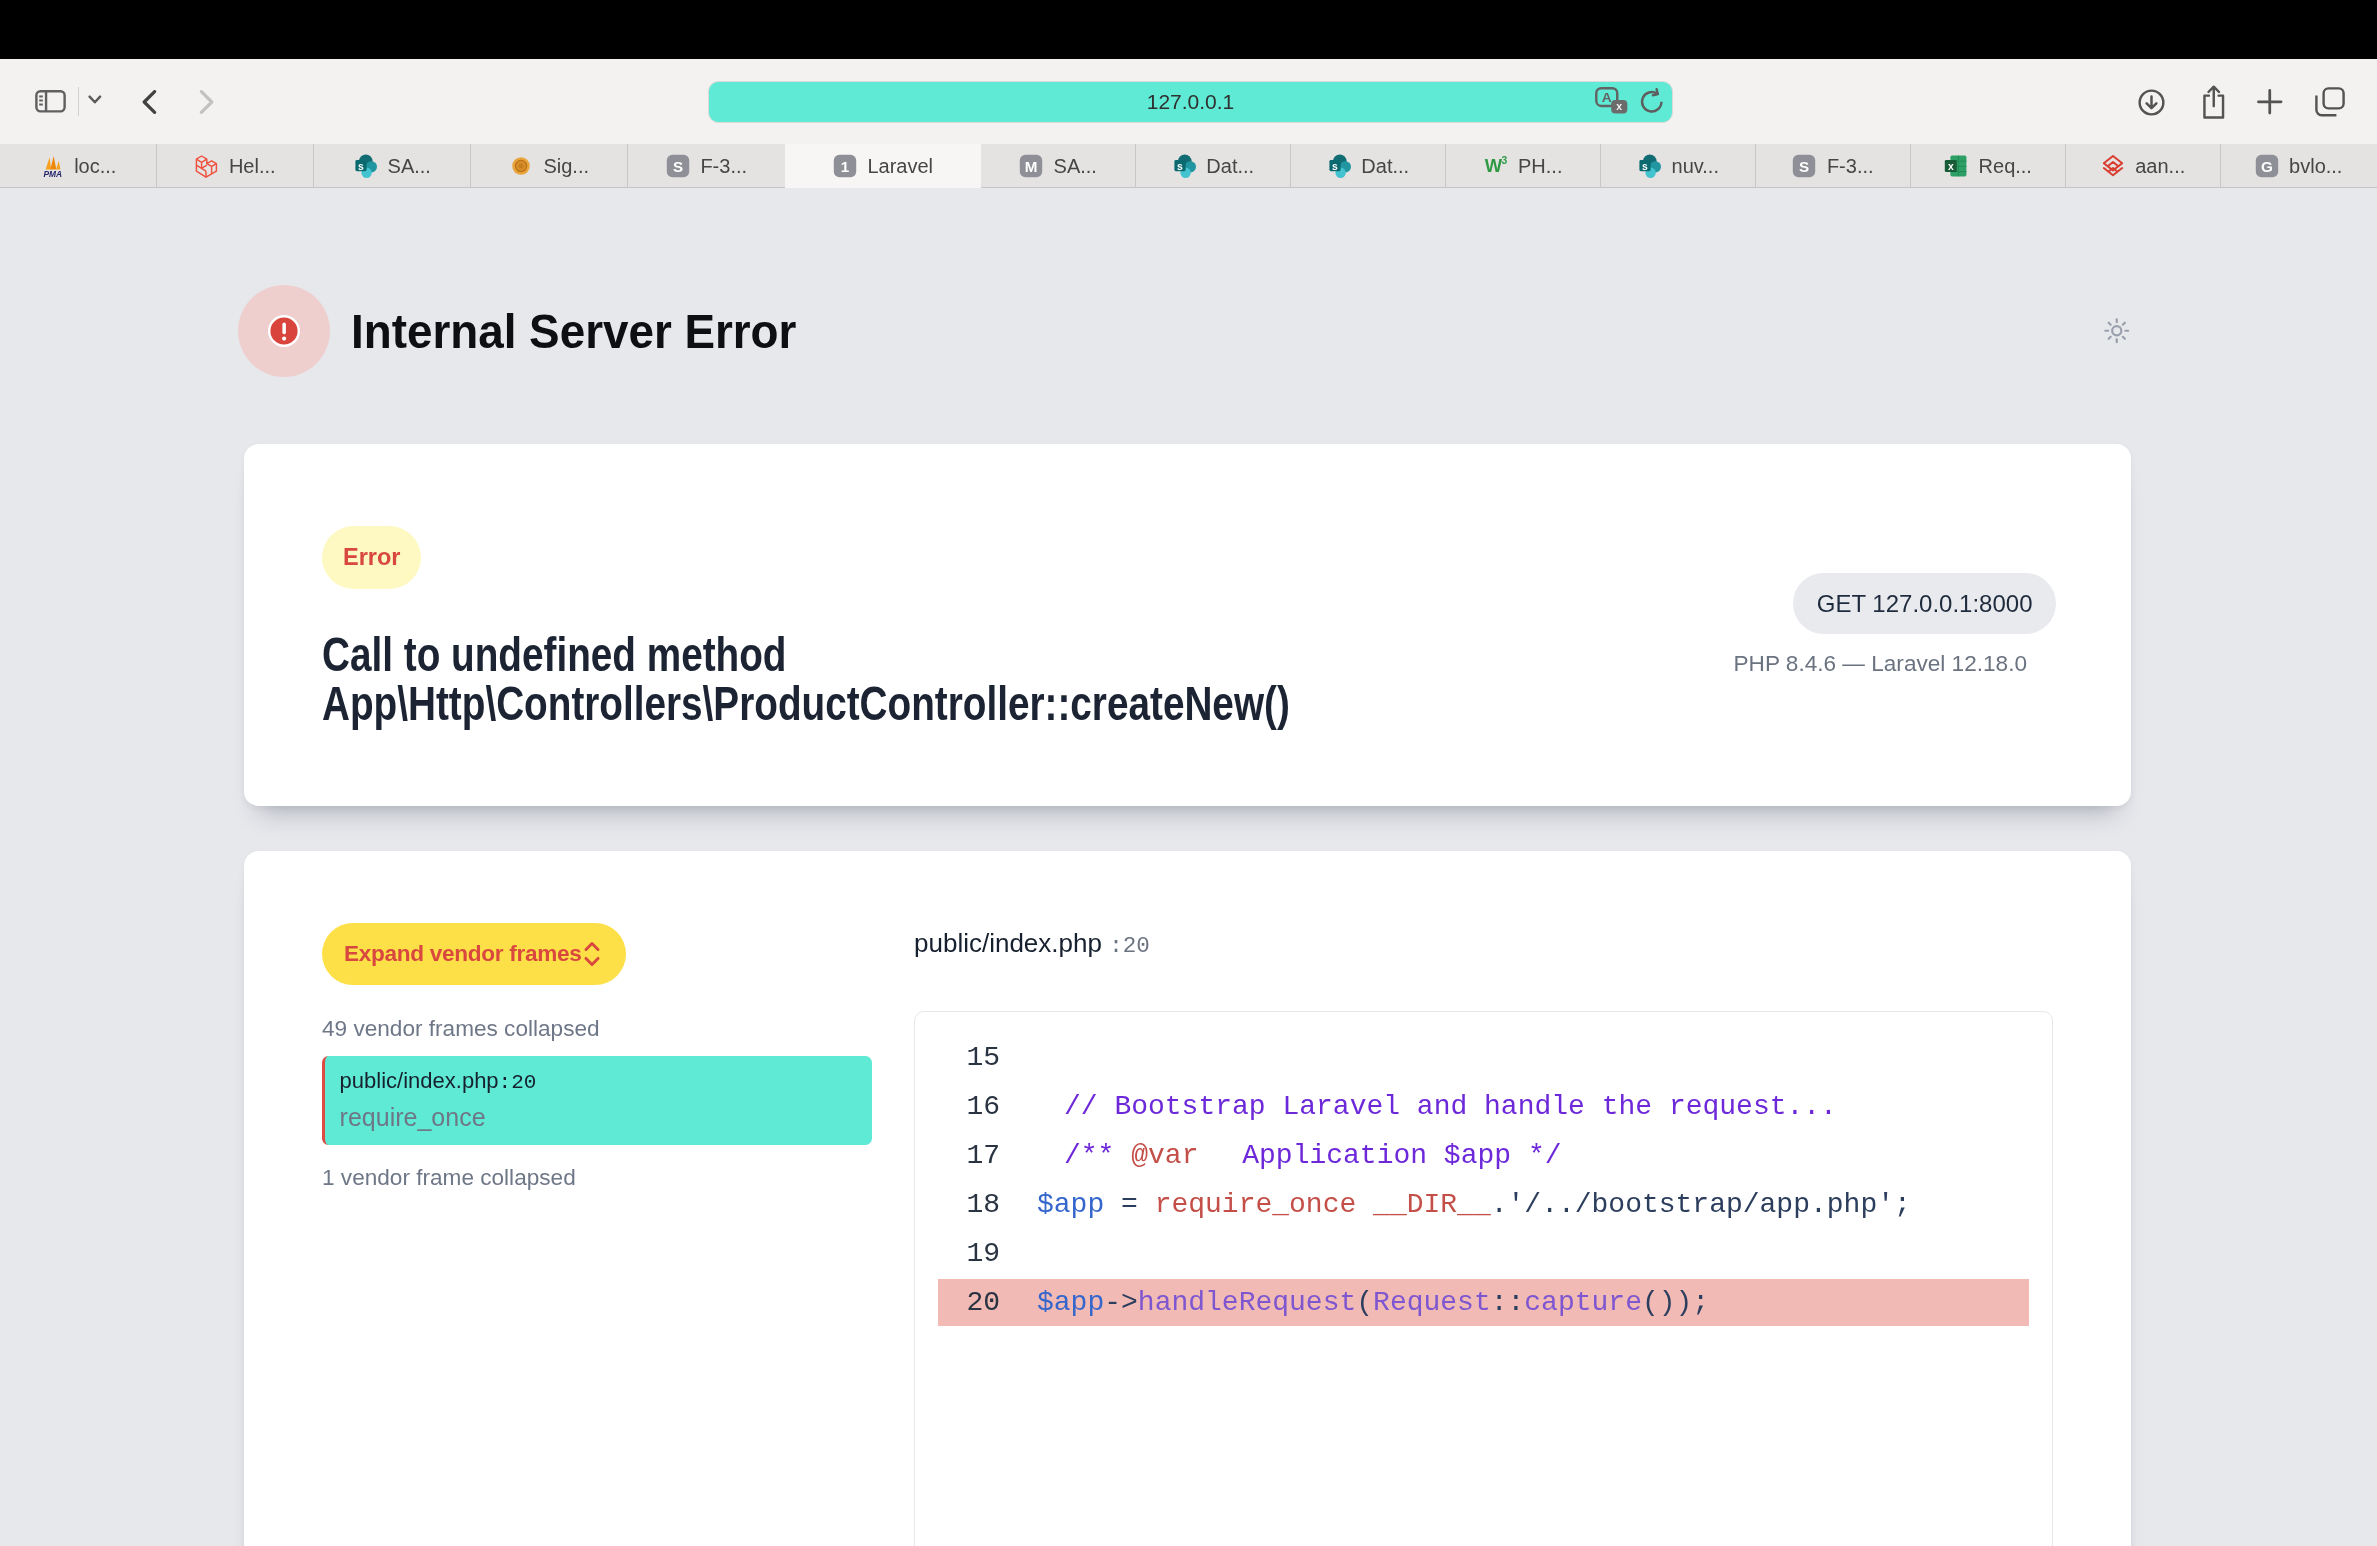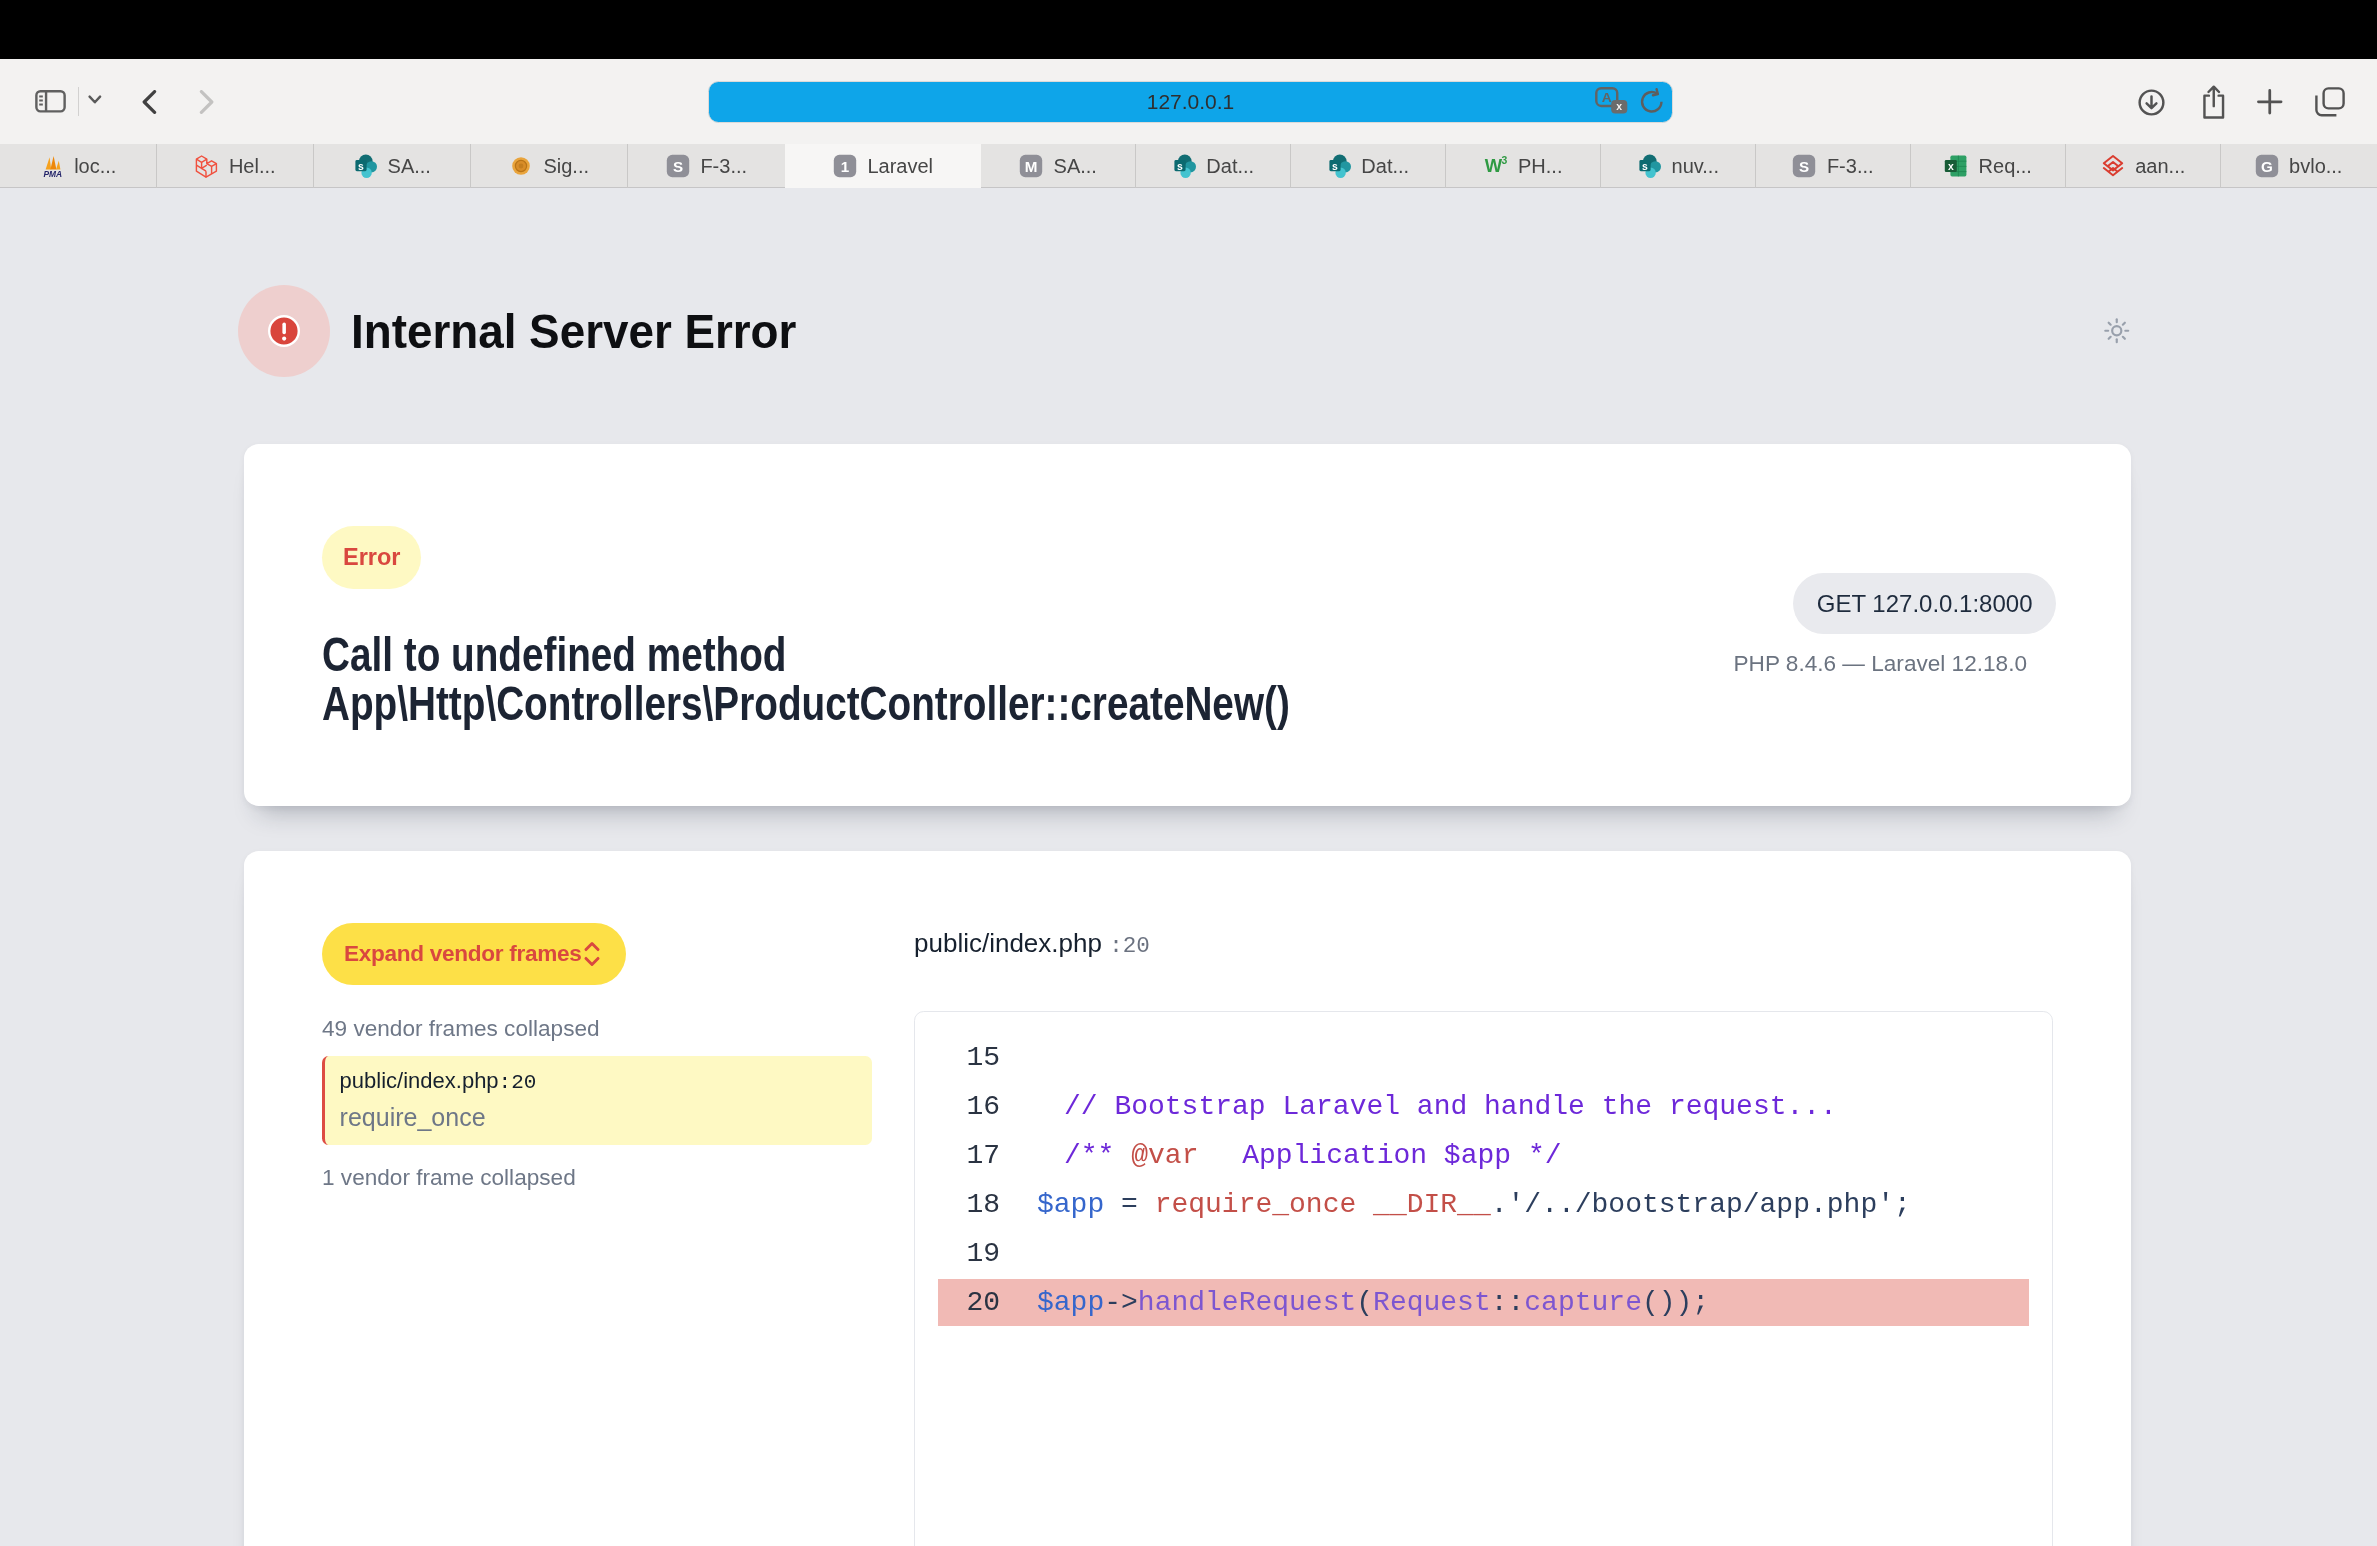--- a/index.html
+++ b/index.html
@@ -8,39 +8,39 @@
 .menubar { position:absolute; left:0; top:0; width:2377px; height:59px; background:#000; }
 .toolbar { position:absolute; left:0; top:59px; width:2377px; height:85px; background:#f3f2f1; }
 .tabbar { position:absolute; left:0; top:144px; width:2377px; height:44px; background:#e4e3e2; border-bottom:0.8px solid #c6c5c6; display:flex; }
 .tab { width:157px; height:44px; display:flex; align-items:center; justify-content:center; font-size:20px; color:#464646; border-right:0.8px solid #c9c8c7; overflow:hidden; white-space:nowrap; flex:0 0 auto; }
 .tab.active ~ .tab { width:155px; }
 .tab.active { width:196px; }
 .tab .fav { width:24px; height:24px; margin-right:10.5px; flex:0 0 auto; }
 .tab.active { background:#f7f6f5; border-right:none; }
 .tab.beforeactive { border-right:none; }
 .tab:last-child { border-right:none; }
-.urlbar { position:absolute; left:708px; top:22px; width:965px; height:42px; background:#0ea5e9; border:0.8px solid #dbdad9; border-radius:10.5px; }
+.urlbar { position:absolute; left:708px; top:22px; width:965px; height:42px; background:#5eead4; border:0.8px solid #dbdad9; border-radius:10.5px; }
 .urltext { position:absolute; left:0; right:0; top:0; height:40px; line-height:40px; text-align:center; font-size:21px; color:#2f2f2f; }
 .page { position:absolute; left:0; top:188px; width:2377px; height:1358px; background:#e7e8ec; overflow:hidden; }
 .hdrico { position:absolute; left:238px; top:97px; width:92px; height:92px; border-radius:50%; background:#eecfce; }
 .hdrico .inner { position:absolute; left:30px; top:30px; width:32px; height:32px; }
 h1 { position:absolute; left:351px; top:118px; font-size:48px; line-height:52px; font-weight:700; color:#0e0f12; transform:scaleX(0.954); transform-origin:left top; }
 .sun { position:absolute; left:2103px; top:129px; width:27.5px; height:27.5px; }
 .card { position:absolute; left:244px; width:1887px; background:#fff; border-radius:14.6px; box-shadow:0 21px 24px -14.6px rgba(30,41,59,.28), 0 2.4px 6.5px rgba(30,41,59,.05); }
 .c1 { top:256px; height:362px; }
 .c2 { top:663px; height:809px; }
 .badge { position:absolute; left:78px; top:82px; height:63px; line-height:63px; padding:0 21px; border-radius:32px; background:#fef9c3; color:#d9483f; font-size:23.5px; font-weight:700; }
 .getpill { position:absolute; right:75px; top:129px; height:61px; line-height:61px; padding:0 23.5px; border-radius:31px; background:#e9eaee; color:#1e2b3d; font-size:24px; }
 .phpver { position:absolute; right:104px; top:207px; font-size:22.6px; line-height:26px; color:#6b7380; }
 .title { position:absolute; left:78px; top:186px; font-size:49px; line-height:49px; font-weight:700; color:#1c2433; transform:scaleX(0.79); transform-origin:left top; white-space:nowrap; }
 .expand { position:absolute; left:78px; top:72px; width:304px; height:62px; border-radius:32px; background:#fde047; display:flex; align-items:center; padding:0 0 0 22px; }
 .expand .t { color:#d9483f; font-size:22.6px; font-weight:700; letter-spacing:-0.3px; white-space:nowrap; }
 .expand svg { margin-left:auto; margin-right:26px; flex:0 0 auto; }
 .gtext { position:absolute; font-size:22.6px; line-height:32px; color:#6e7787; }
-.framebox { position:absolute; left:78px; top:205px; width:550px; height:89px; background:#fef9c3; border-left:3.2px solid #dd4c43; border-radius:6.5px; padding:7.3px 0 0 14.6px; }
+.framebox { position:absolute; left:78px; top:205px; width:550px; height:89px; background:#5eead4; border-left:3.2px solid #dd4c43; border-radius:6.5px; padding:7.3px 0 0 14.6px; }
 .framebox .l1 { font-size:22px; line-height:35px; color:#16202e; }
 .framebox .l1 .mono { font-family:"Liberation Mono", monospace; font-size:21px; }
 .framebox .l2 { font-size:25px; line-height:35px; color:#6e7787; }
 .codehead { position:absolute; left:670px; top:76px; font-size:26px; line-height:32px; color:#16202e; }
 .codehead .mono { font-family:"Liberation Mono", monospace; font-size:22.6px; color:#6b7280; }
 .codebox { position:absolute; left:670px; top:160px; width:1139px; height:728px; background:#fff; border:1.6px solid #e5e7ec; border-radius:9.7px; padding-top:21px; }
 .crow { position:relative; height:49px; display:flex; font-family:"Liberation Mono", monospace; font-size:28px; line-height:49px; white-space:pre; }
 .crow .ln { position:relative; width:85px; text-align:right; color:#2a3342; z-index:1; }
 .crow .cd { position:relative; margin-left:37px; z-index:1; }
 .crow.hl::before { content:''; position:absolute; left:22.6px; right:22.6px; top:0.8px; bottom:0.8px; background:#f1bab5; }

